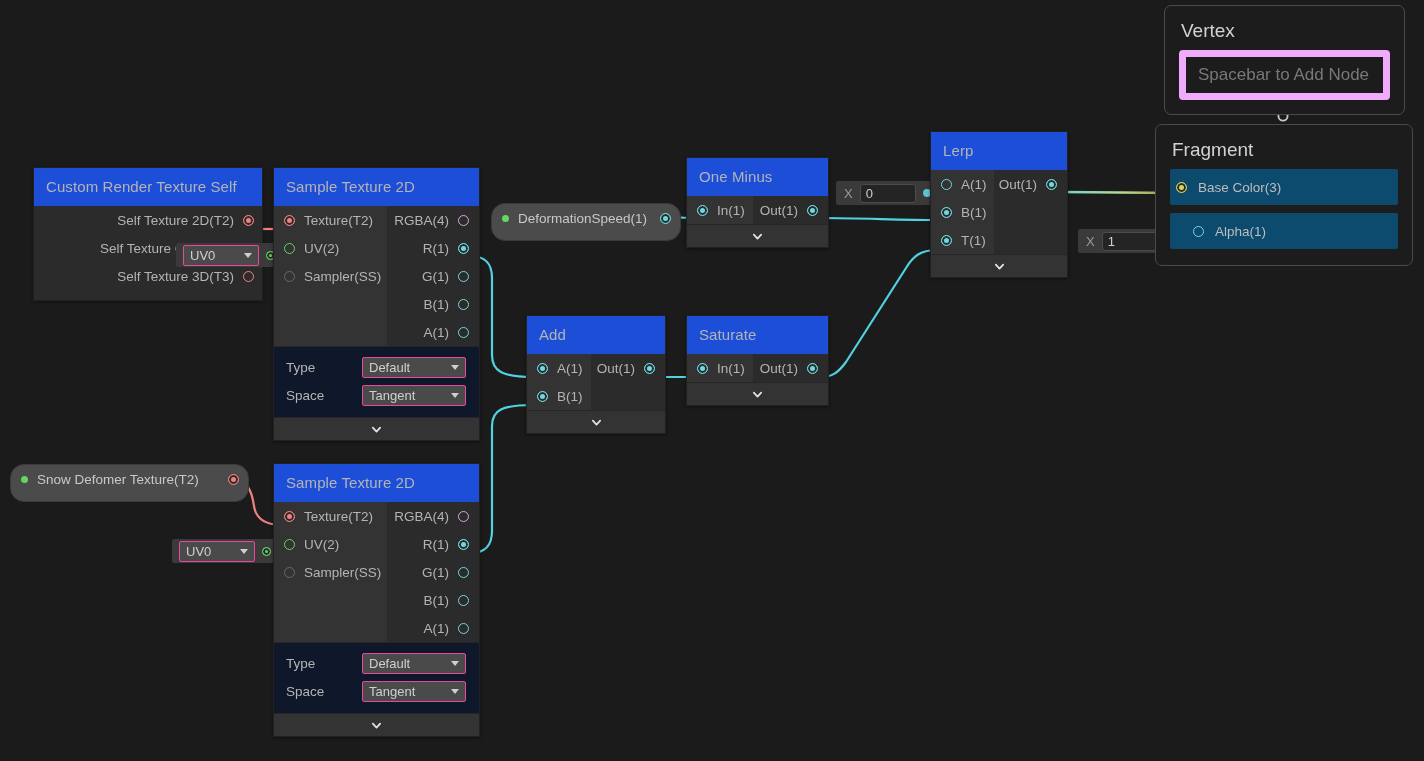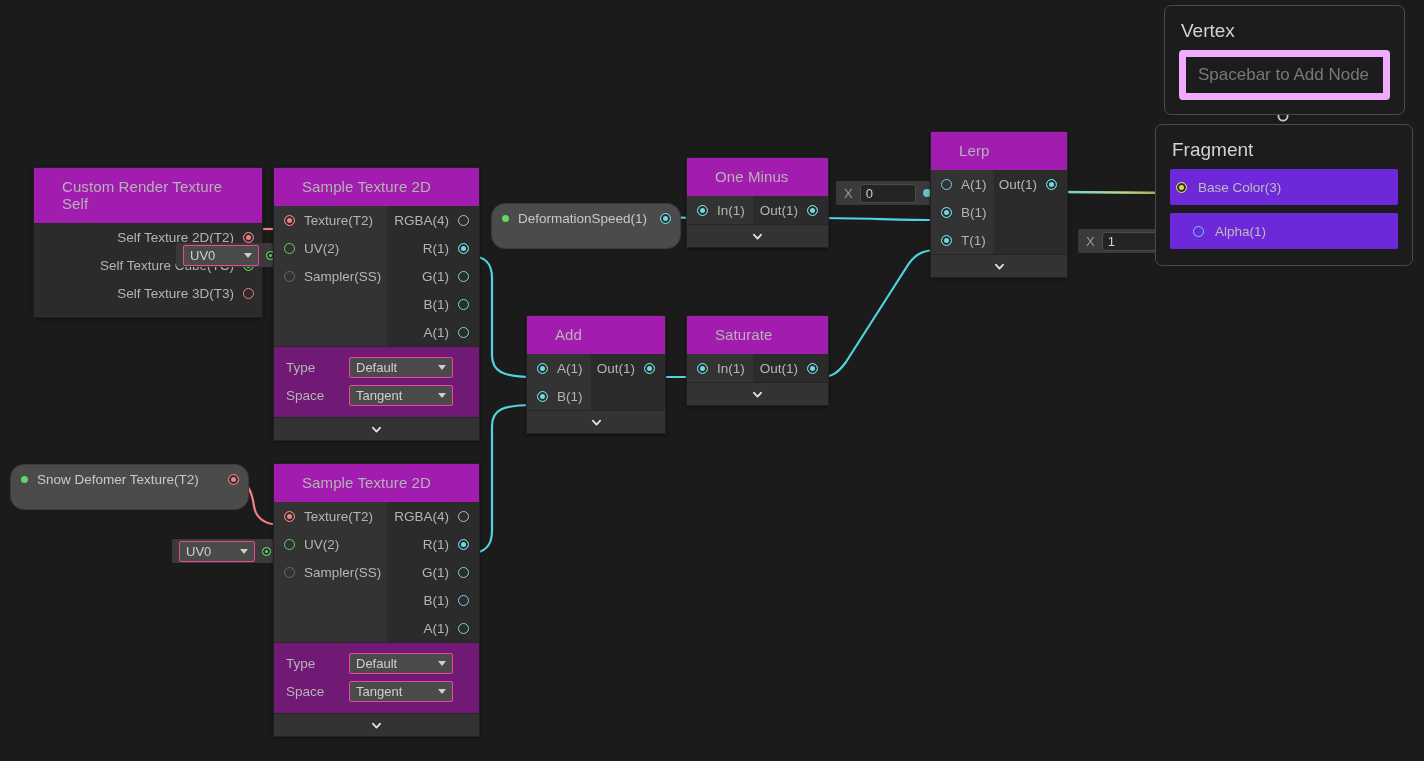--- a/index.html
+++ b/index.html
@@ -7,21 +7,21 @@
     width:1424px;height:761px;position:relative;overflow:hidden;
     font-family:"Liberation Sans","DejaVu Sans",sans-serif;
     background:#1b1b1b;
     -webkit-font-smoothing:antialiased;
   }
   #canvas{position:absolute;inset:0;}
   svg.wires{position:absolute;left:0;top:0;width:1424px;height:761px;pointer-events:none;z-index:5;}
 
   
   .node{position:absolute;background:#2b2b2b;border:1px solid #212121;box-shadow:0 1px 3px rgba(0,0,0,.45);z-index:10;}
-  .node-title{color:#b4b4b4;font-size:15px;padding:10px 12px 11px 28px;background:#a21caf;letter-spacing:.1px;}
+  .node-title{color:#b4b4b4;font-size:15px;padding:10px 12px 11px 12px;background:#1d4ed8;letter-spacing:.1px;}
   .node-body{display:flex;background:#2b2b2b;}
   .col-in{background:#333333;flex:0 0 auto;}
   .col-out{background:#2b2b2b;flex:1 1 auto;}
   .port-row{display:flex;align-items:center;height:28px;padding:0 10px;white-space:nowrap;}
   .port-row.out{justify-content:flex-end;}
   .port-label{color:#b4b4b4;font-size:13.5px;}
   .port-row.in .port-label{margin-left:9px;}
   .port-row.out .port-label{margin-right:9px;}
   .dot{width:11px;height:11px;border-radius:50%;box-sizing:border-box;border:1.6px solid #6a6a6a;flex:0 0 auto;}
   .dot.f{box-shadow:inset 0 0 0 2px #2b2b2b;}
@@ -29,49 +29,49 @@
   .dot.cyan.f{background:#70d8e0;}
   .dot.pink{border-color:#d7a8d8;}
   .dot.red{border-color:#f08080;}
   .dot.red.f{background:#f08080;}
   .dot.green{border-color:#63d663;}
   .dot.green.f{background:#63d663;}
   .dot.yellow{border-color:#d6d65c;}
   .dot.yellow.f{background:#d6d65c;}
   .dot.grey{border-color:#6a6a6a;}
 
-  .settings{background:#701a75;padding:6px 14px 8px 0;border-top:1px solid #262626;}
+  .settings{background:#0f172a;padding:6px 1px 8px 0;border-top:1px solid #262626;}
   .set-row{display:flex;align-items:center;height:28px;padding:0 12px;justify-content:space-between;}
   .set-label{color:#b4b4b4;font-size:13.5px;}
   .dropdown{background:#4a4a4a;border:1px solid #ec4899;border-radius:2px;color:#cfcfcf;font-size:13px;
             width:90px;height:19px;display:flex;align-items:center;justify-content:space-between;padding:0 6px;}
   .caret{width:0;height:0;border-left:4.5px solid transparent;border-right:4.5px solid transparent;border-top:5px solid #cfcfcf;}
   .collapse{height:22px;background:#333333;border-top:1px solid #262626;display:flex;align-items:center;justify-content:center;}
   .chev{display:block;width:11px;height:11px;}
 
   
   .pill{position:absolute;height:28px;border-radius:14px;background:#4b4b4b;border:1px solid #3b3b3b;
-        display:flex;align-items:center;padding:0 9px 16px 10px;gap:9px;z-index:10;}
+        display:flex;align-items:center;padding:0 9px 8px 10px;gap:9px;z-index:10;}
   .pill .bullet{width:7px;height:7px;border-radius:50%;background:#63d663;flex:0 0 auto;}
   .pill .ptext{color:#c8c8c8;font-size:13.5px;white-space:nowrap;}
 
   
   .slot{position:absolute;height:24px;background:#3a3a3a;border-radius:2px;display:flex;align-items:center;
         padding:0 7px 0 8px;gap:7px;z-index:10;}
   .slot .xlab{color:#9a9a9a;font-size:13px;}
   .slot .field{background:#242424;border:1px solid #4b4b4b;border-radius:3px;color:#d0d0d0;font-size:13px;
                height:17px;width:44px;display:flex;align-items:center;padding:0 5px;}
   .slot .sdot{width:8px;height:8px;border-radius:50%;background:#70d8e0;}
 
   
   .master{position:absolute;background:#1c1c1c;border:1px solid #4a4a4a;border-radius:7px;z-index:10;}
   .master-title{color:#d2d2d2;font-size:19px;padding:14px 16px 8px 16px;}
   .ghost{margin:0 14px 14px 14px;border:7px solid #f0abfc;border-radius:4px;color:#787878;font-size:17px;
          padding:8px 12px;}
-  .block-row{margin:0 14px 8px 14px;background:#6d28d9;border-radius:2px;height:36px;display:flex;align-items:center;
+  .block-row{margin:0 14px 8px 14px;background:#0c4a6e;border-radius:2px;height:36px;display:flex;align-items:center;
              padding-left:12px;gap:11px;}
   .block-row .blab{color:#bdbdbd;font-size:13.5px;}
 </style>
 </head>
 <body>
 
 <div id="canvas">
 
   <svg class="wires" viewBox="0 0 1424 761">
     <defs>

